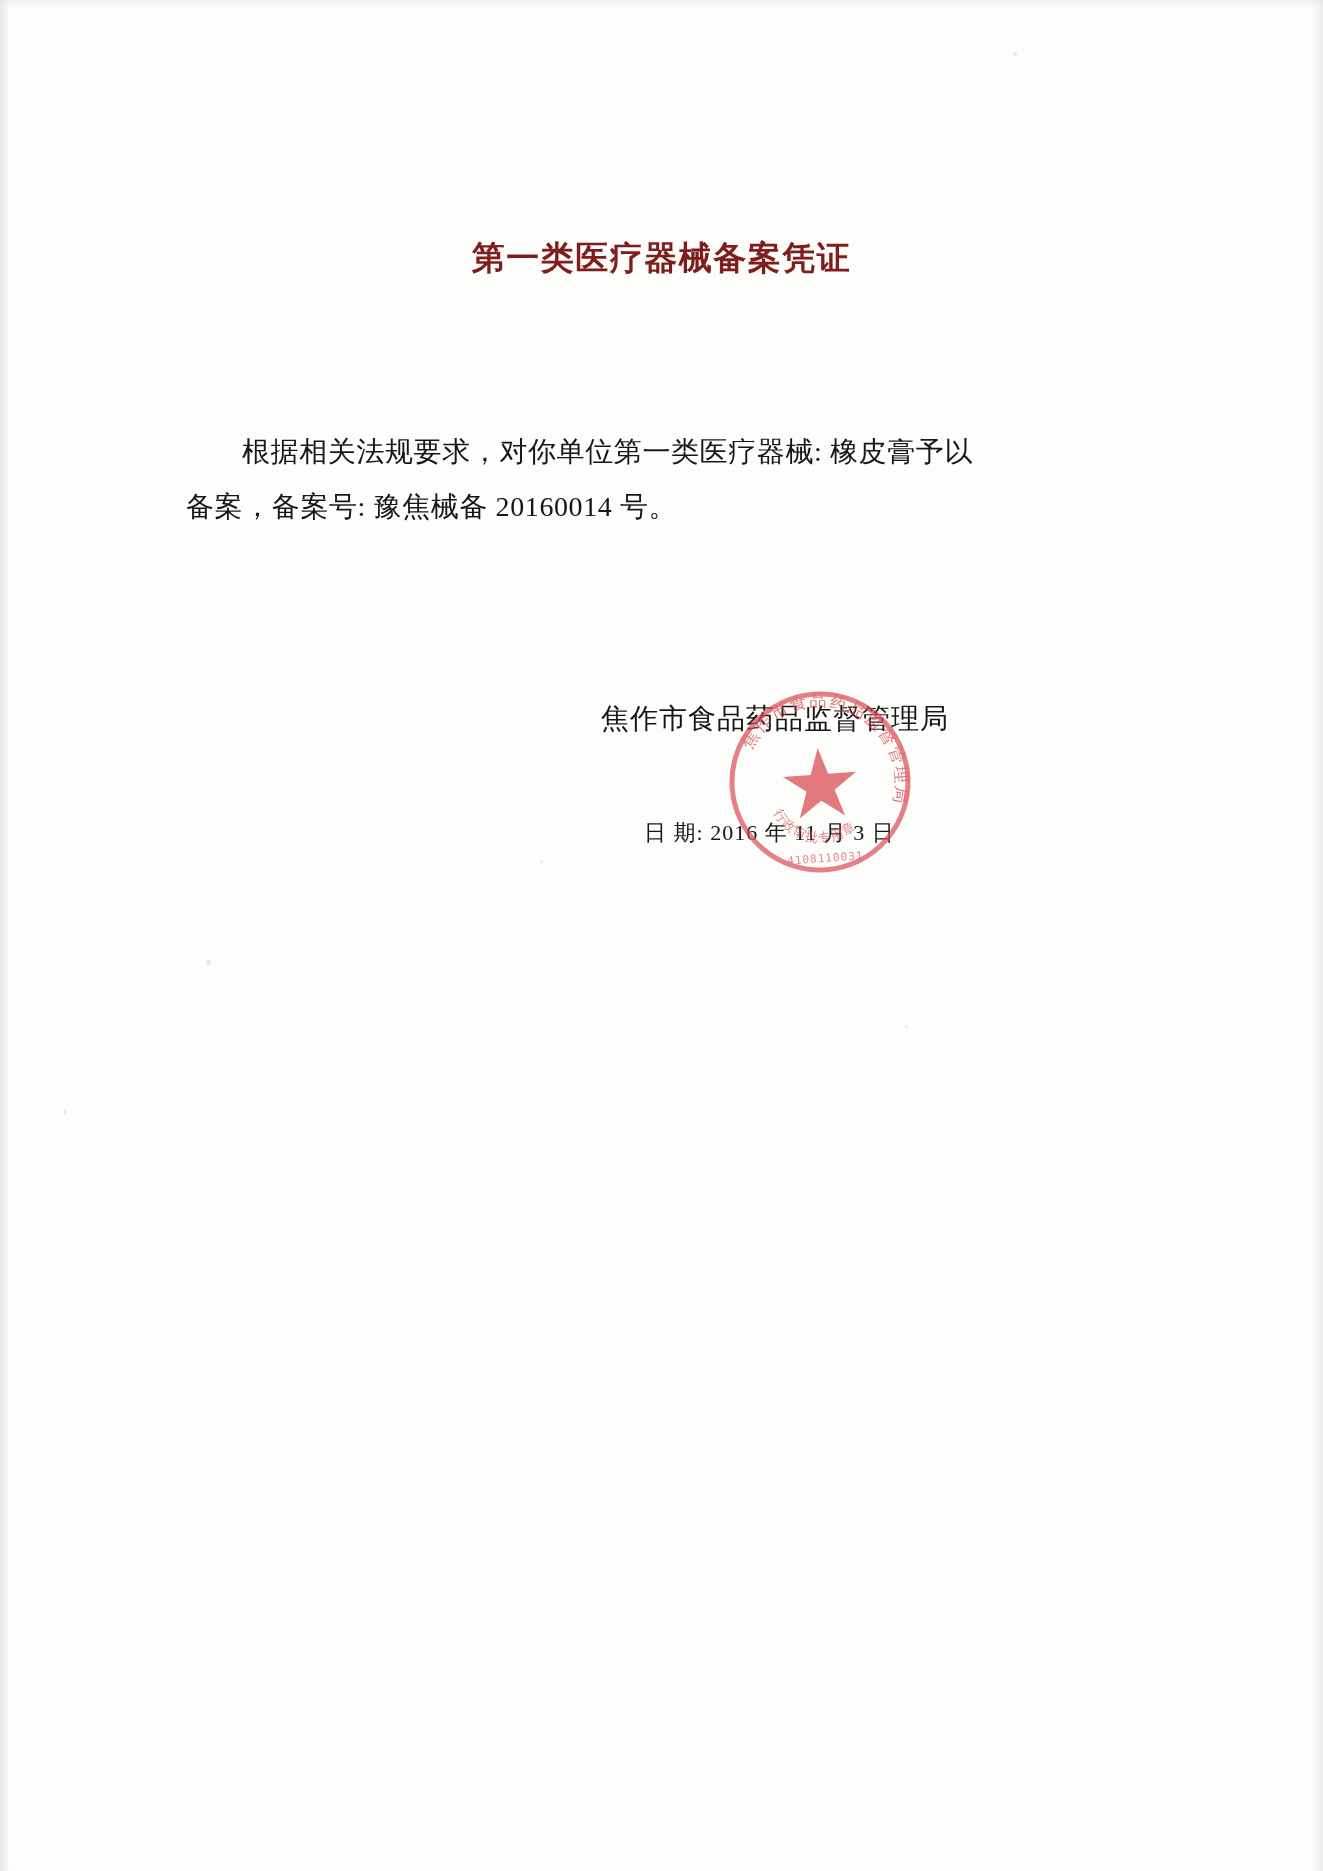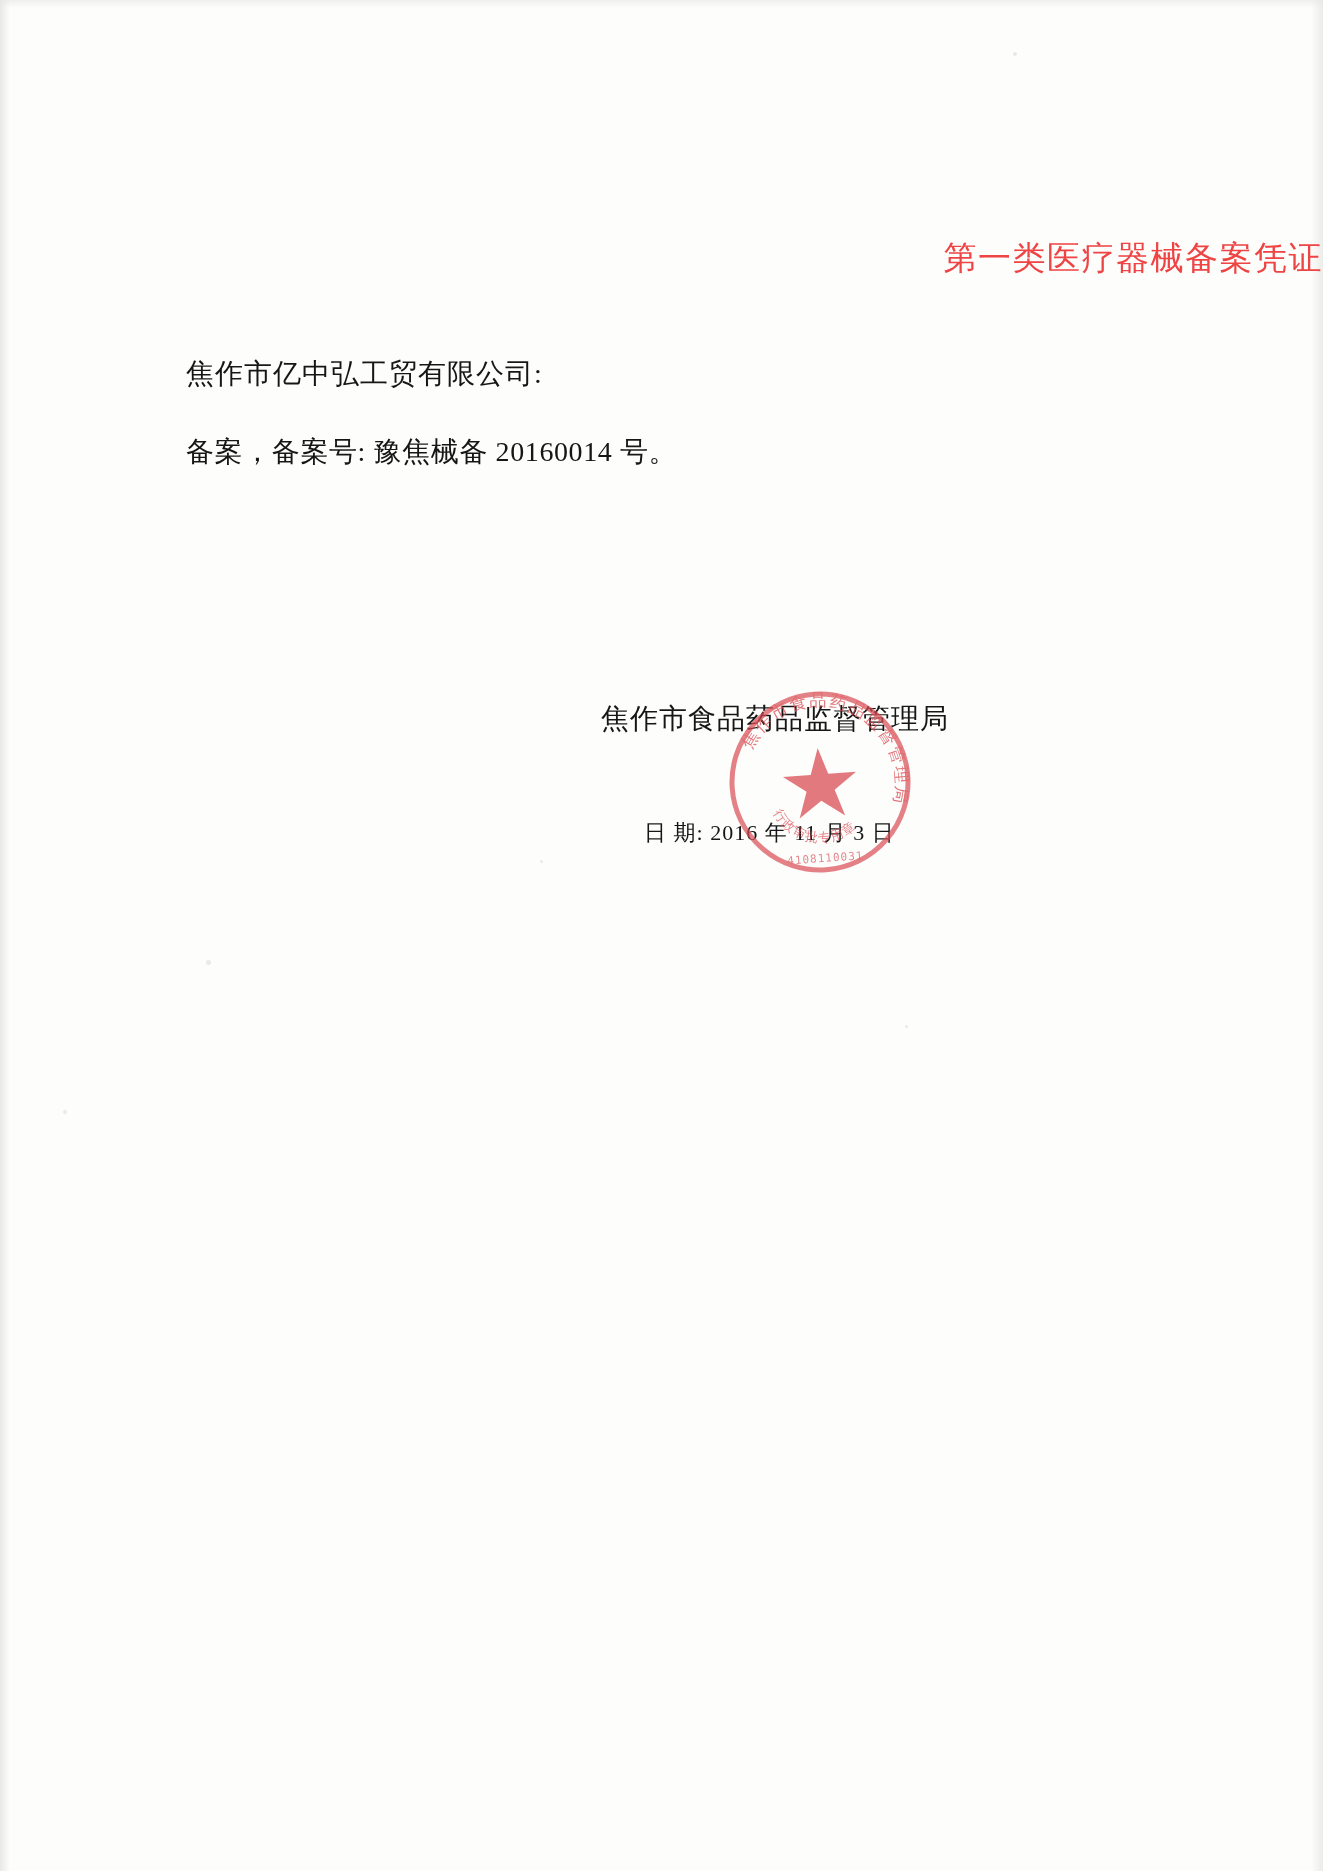--- a/index.html
+++ b/index.html
@@ -49,26 +49,26 @@
     border-radius: 50%;
     opacity: .55;
     pointer-events: none;
   }
 
   .doc-title {
     position: absolute;
     top: 236px;
     left: 0;
     width: 100%;
-    text-align: right;
+    text-align: center;
     font-family: "DejaVu Sans", "Liberation Sans", sans-serif;
-    font-weight: normal;
+    font-weight: bold;
     font-size: 33px;
     letter-spacing: 1.5px;
-    color: #ef4444;
+    color: #7f1d1d;
   }
 
   .addressee {
     position: absolute;
     top: 355px;
     left: 186px;
     font-size: 28px;
     letter-spacing: 1px;
     color: #161616;
   }
@@ -131,23 +131,23 @@
   <div class="scan-edge-top"></div>
 
   <div class="speck" style="left:1013px;top:52px;width:4px;height:4px;"></div>
   <div class="speck" style="left:206px;top:960px;width:5px;height:5px;"></div>
   <div class="speck" style="left:63px;top:1110px;width:4px;height:4px;"></div>
   <div class="speck" style="left:905px;top:1025px;width:3px;height:3px;"></div>
   <div class="speck" style="left:540px;top:860px;width:3px;height:3px;"></div>
 
   <div class="doc-title">第一类医疗器械备案凭证</div>
 
-  <div class="addressee">焦作市亿中弘工贸有限公司:</div>
 
   <div class="body-block">
+    <div class="body-line-1">根据相关法规要求，对你单位第一类医疗器械: 橡皮膏予以</div>
     <div class="body-line-2">备案，备案号: 豫焦械备 20160014 号。</div>
   </div>
 
   <div class="signer">焦作市食品药品监督管理局</div>
 
   <div class="date-line">
     <span>日 期:</span>
     <span class="num">2016</span>
     <span>年</span>
     <span class="num">11</span>

